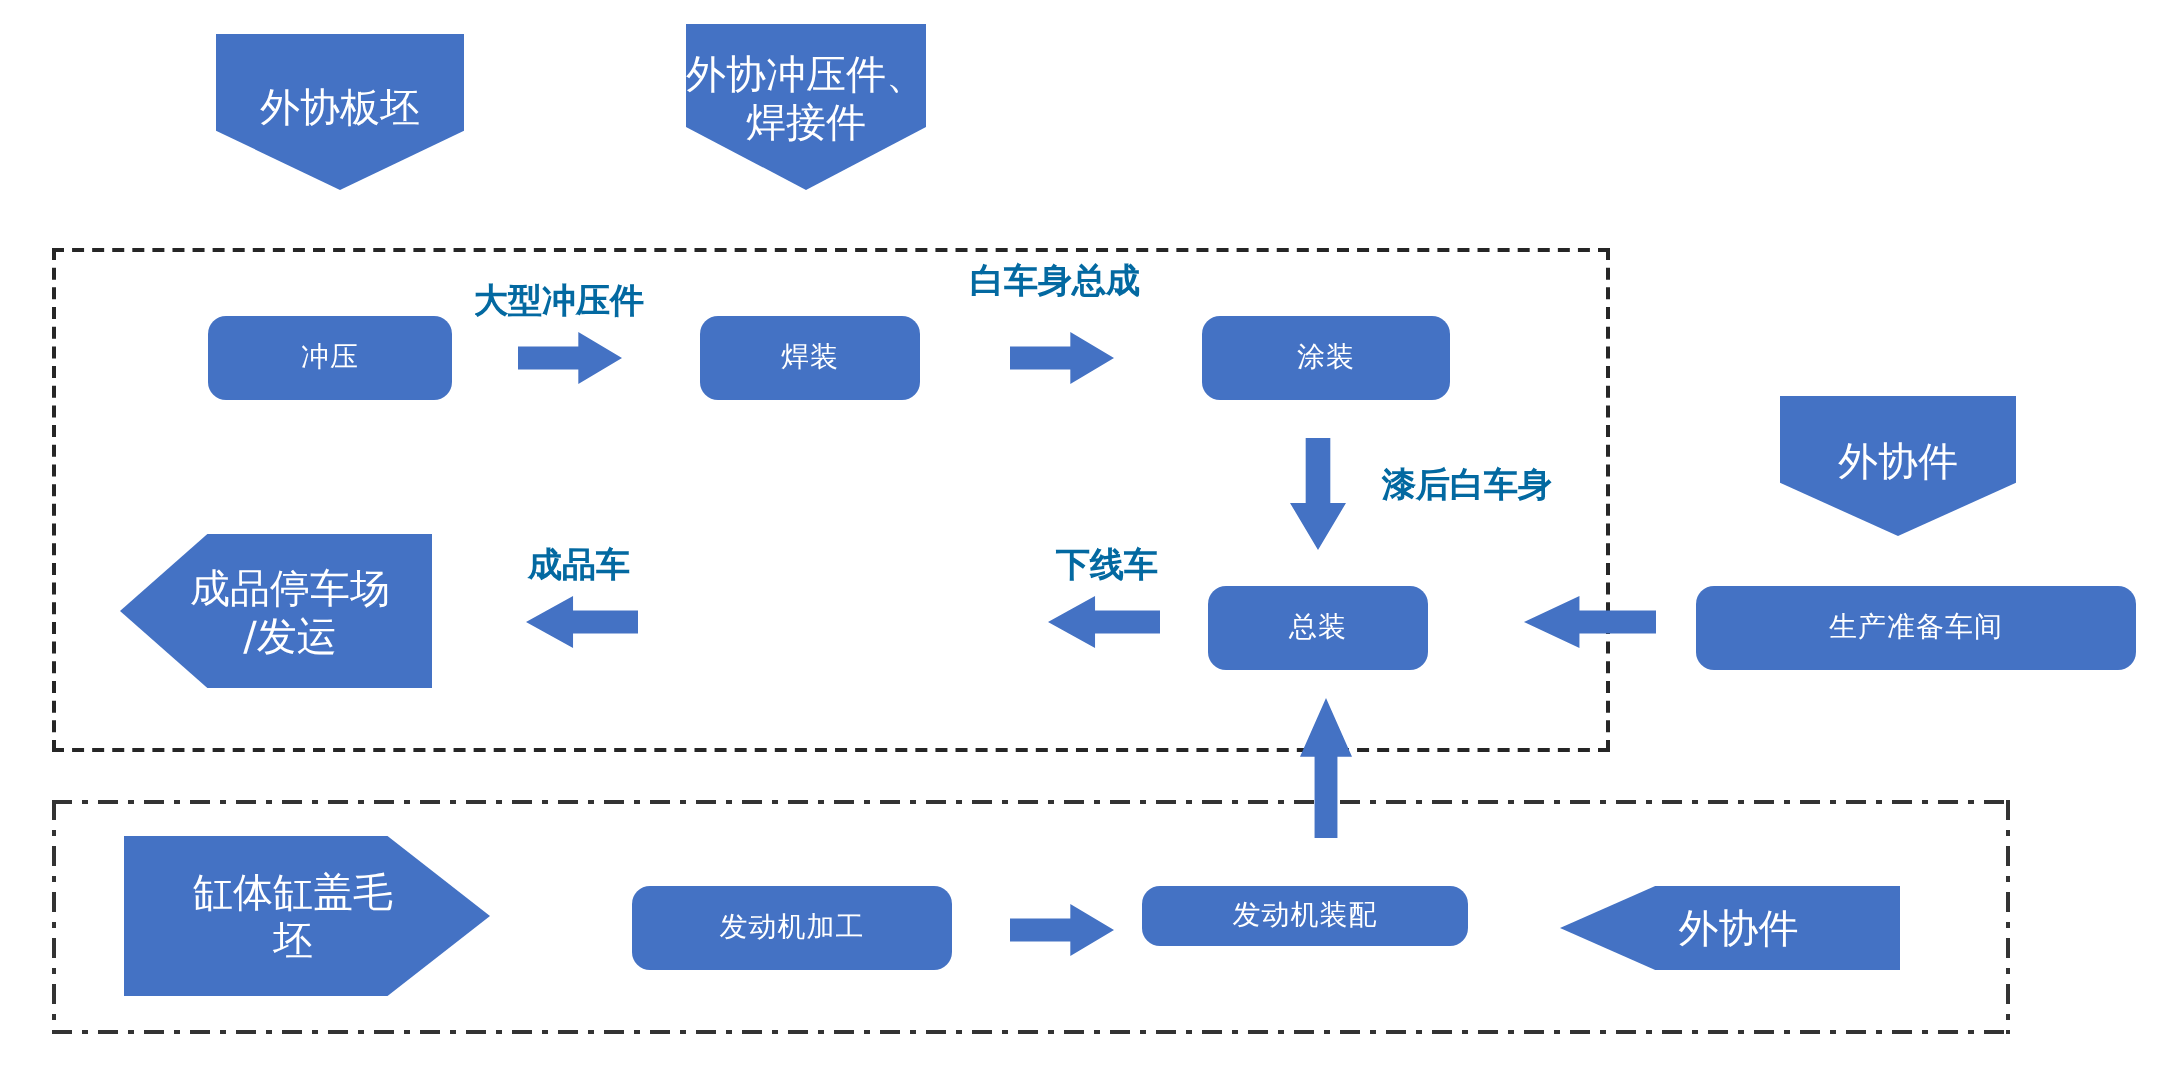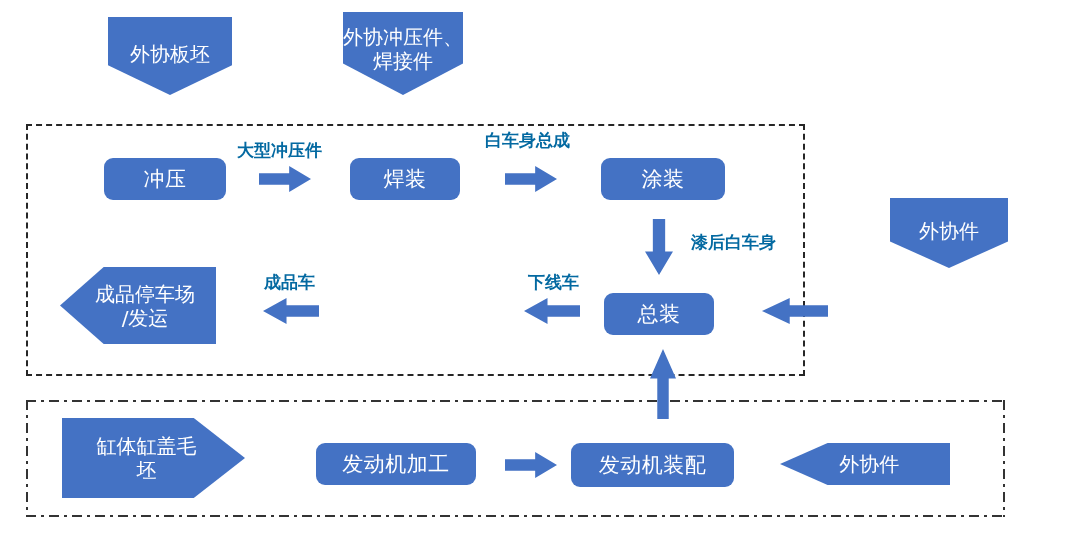--- a/index.html
+++ b/index.html
@@ -49,21 +49,21 @@
     position: absolute;
     box-sizing: border-box;
     background: #4472C4;
     border-radius: 9px;
     color: #ffffff;
     display: flex;
     align-items: center;
     justify-content: center;
     text-align: right;
     line-height: 1.15;
-    font-size: 21px;
+    font-size: 14px;
     letter-spacing: 0.5px;
     white-space: pre-line;
   }
 
   
   .penta {
     position: absolute;
     box-sizing: border-box;
     background: #4472C4;
     color: #ffffff;
@@ -163,35 +163,38 @@
   <div class="proc" style="left:604px; top:293px; width:110px; height:42px;">
     <span>总装</span>
   </div>
 
   <div class="arrow arrow-left" style="left:762px; top:298px; width:66px; height:26px;"></div>
 
   <div class="penta penta-down" style="left:890px; top:198px; width:118px; height:70px;">
     <span class="ptxt">外协件</span>
   </div>
 
+  <div class="proc" style="left:848px; top:293px; width:220px; height:42px;">
+    <span>生产准备车间</span>
+  </div>
 
   <div class="arrow arrow-up" style="left:650px; top:349px; width:26px; height:70px;"></div>
 
   <div class="penta penta-right" style="left:62px; top:418px; width:183px; height:80px;">
     <span class="ptxt">缸体缸盖毛
 坯</span>
   </div>
 
   <div class="proc" style="left:316px; top:443px; width:160px; height:42px;">
     <span>发动机加工</span>
   </div>
 
   <div class="arrow arrow-right" style="left:505px; top:452px; width:52px; height:26px;"></div>
 
-  <div class="proc" style="left:571px; top:443px; width:163px; height:44px;">
+  <div class="proc" style="left:571px; top:443px; width:163px; height:30px;">
     <span>发动机装配</span>
   </div>
 
   <div class="penta penta-left" style="left:780px; top:443px; width:170px; height:42px;">
     <span class="ptxt">外协件</span>
   </div>
 
 </div>
 
 </body></html>

